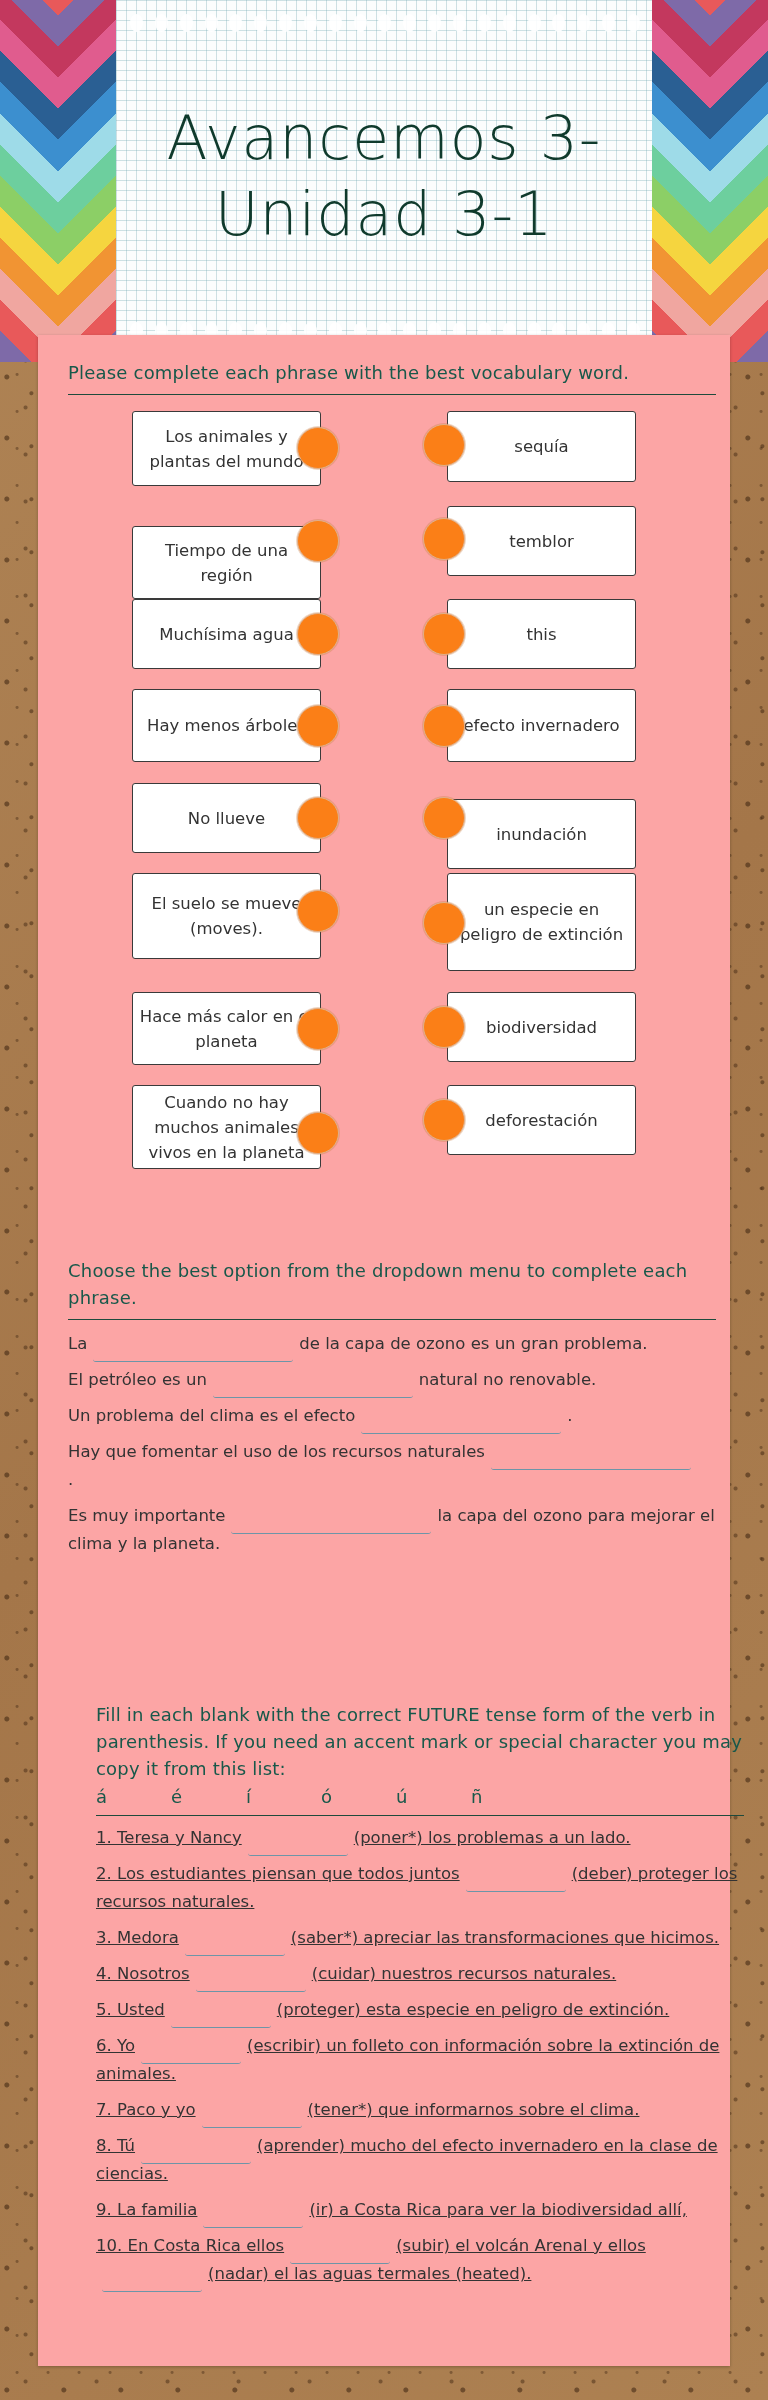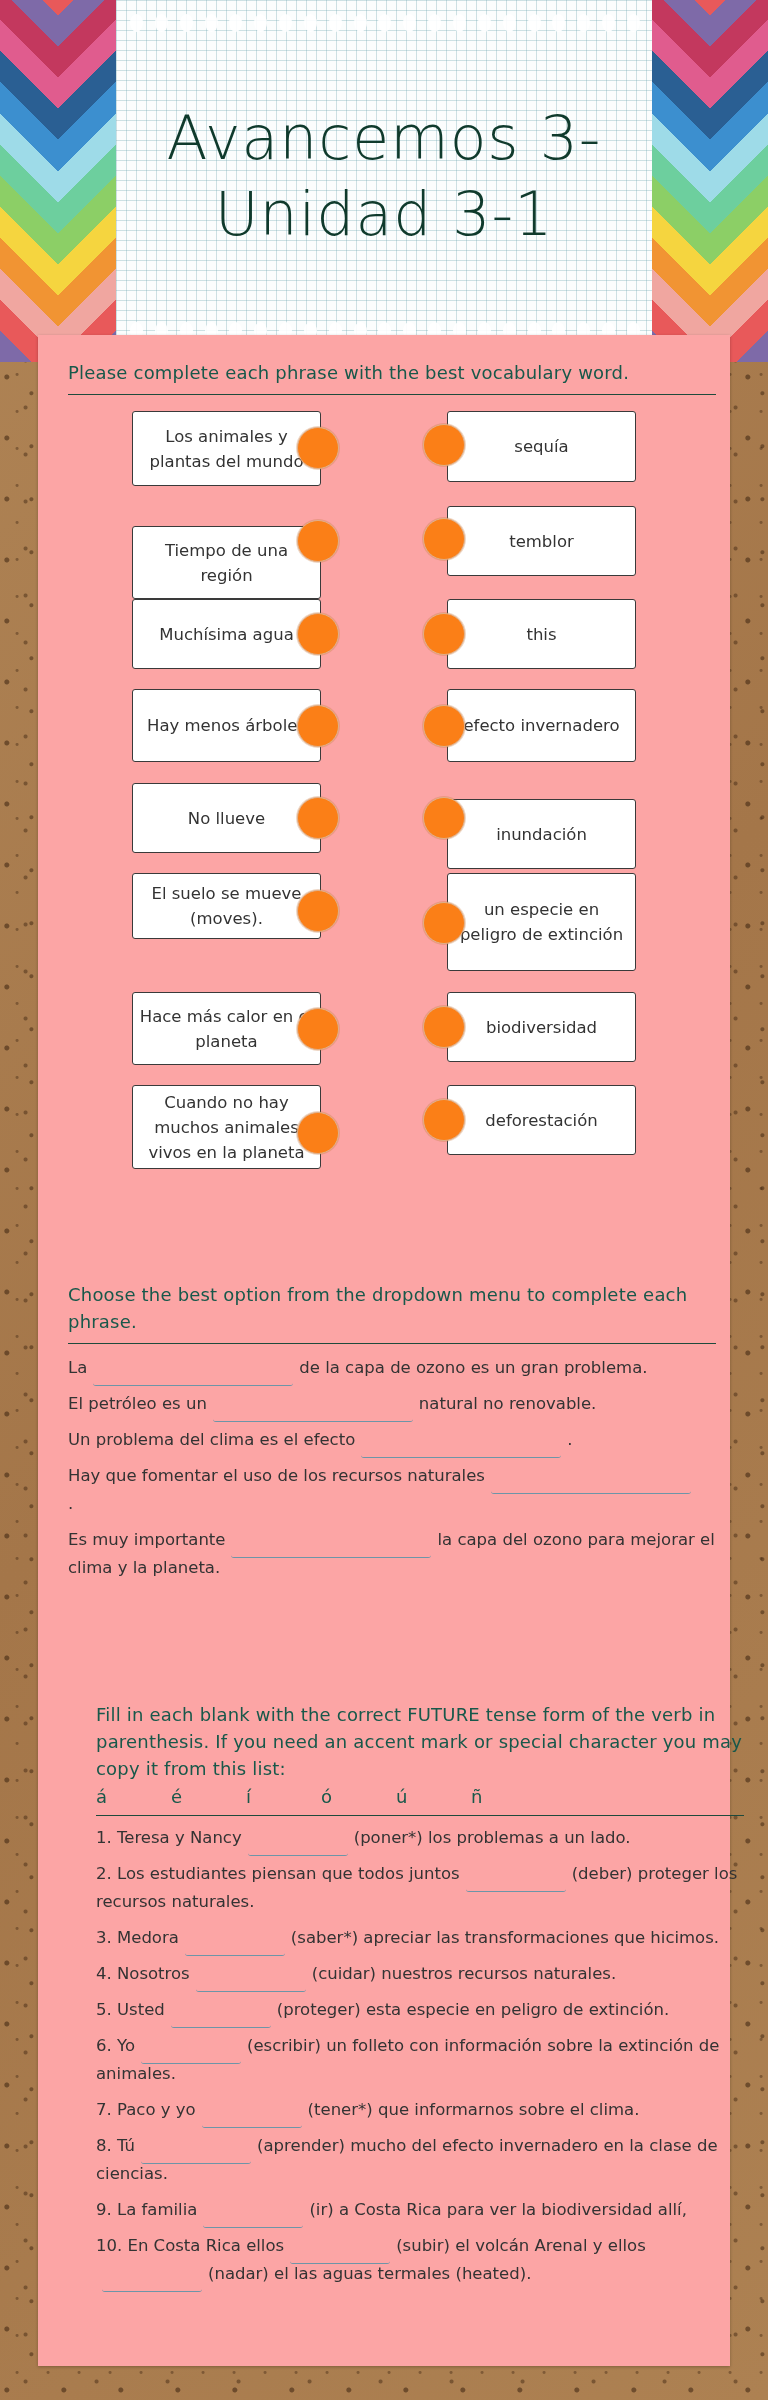--- a/index.html
+++ b/index.html
@@ -182,21 +182,21 @@
     <div class="section-title">Please complete each phrase with the best vocabulary word.</div>
   </div>
 
   <div class="match-area">
 
     <div class="mbox left" style="top:76px;height:75px;">Los animales y plantas del mundo</div>
     <div class="mbox left" style="top:171px;height:73px;margin-top:20px;">Tiempo de una región</div>
     <div class="mbox left" style="top:264px;height:70px;">Muchísima agua</div>
     <div class="mbox left" style="top:354px;height:73px;">Hay menos árboles</div>
     <div class="mbox left" style="top:448px;height:70px;">No llueve</div>
-    <div class="mbox left" style="top:538px;height:66px;">El suelo se mueve (moves).</div>
+    <div class="mbox left" style="top:538px;height:86px;">El suelo se mueve (moves).</div>
     <div class="mbox left" style="top:657px;height:73px;">Hace más calor en el planeta</div>
     <div class="mbox left" style="top:750px;height:84px;">Cuando no hay muchos animales vivos en la planeta</div>
 
     <div class="mbox right" style="top:76px;height:71px;">sequía</div>
     <div class="mbox right" style="top:171px;height:70px;">temblor</div>
     <div class="mbox right" style="top:264px;height:70px;">this</div>
     <div class="mbox right" style="top:354px;height:73px;">efecto invernadero</div>
     <div class="mbox right" style="top:448px;height:70px;margin-top:16px;">inundación</div>
     <div class="mbox right" style="top:538px;height:98px;">un especie en peligro de extinción</div>
     <div class="mbox right" style="top:657px;height:70px;">biodiversidad</div>
@@ -214,21 +214,21 @@
     <div class="dot" style="left:385px;top:89px;"></div>
     <div class="dot" style="left:385px;top:183px;"></div>
     <div class="dot" style="left:385px;top:278px;"></div>
     <div class="dot" style="left:385px;top:370px;"></div>
     <div class="dot" style="left:385px;top:462px;"></div>
     <div class="dot" style="left:385px;top:567px;"></div>
     <div class="dot" style="left:385px;top:671px;"></div>
     <div class="dot" style="left:385px;top:764px;"></div>
   </div>
 
-  <div class="section" style="top:922px;margin-top:24px;">
+  <div class="section" style="top:922px;">
     <div class="section-title">Choose the best option from the dropdown menu to complete each phrase.</div>
     <div style="padding-top:10px;">
       <div class="line">
         <span>La</span><span class="blank" style="width:200px;"></span><span>de la capa de ozono es un gran problema.</span>
       </div>
       <div class="line">
         <span>El petróleo es un</span><span class="blank" style="width:200px;"></span><span>natural no renovable.</span>
       </div>
       <div class="line">
         <span>Un problema del clima es el efecto</span><span class="blank" style="width:200px;"></span><span>.</span>
@@ -245,21 +245,21 @@
   <div class="section" style="top:1366px;margin-left:28px;">
     <div class="section-title" style="border-bottom:none;padding-bottom:0;">Fill in each blank with the correct FUTURE tense form of the verb in parenthesis.  If you need an accent mark or special character you may copy it from this list:</div>
     <div class="accent-row" style="border-bottom:1.5px solid #1e4a3c;">
       <span>á</span>
       <span>é</span>
       <span>í</span>
       <span>ó</span>
       <span>ú</span>
       <span>ñ</span>
     </div>
-    <div style="padding-top:8px;">
+    <div style="padding-top:8px;text-decoration:underline;">
       <div class="line">
         <span>1. Teresa y Nancy</span><span class="blank" style="width:100px;"></span><span>(poner*) los problemas a un lado.</span>
       </div>
       <div class="line">
         <span>2. Los estudiantes piensan que todos juntos</span><span class="blank" style="width:100px;"></span><span>(deber) proteger los recursos naturales.</span>
       </div>
       <div class="line">
         <span>3. Medora</span><span class="blank" style="width:100px;"></span><span>(saber*) apreciar las transformaciones que hicimos.</span>
       </div>
       <div class="line">

